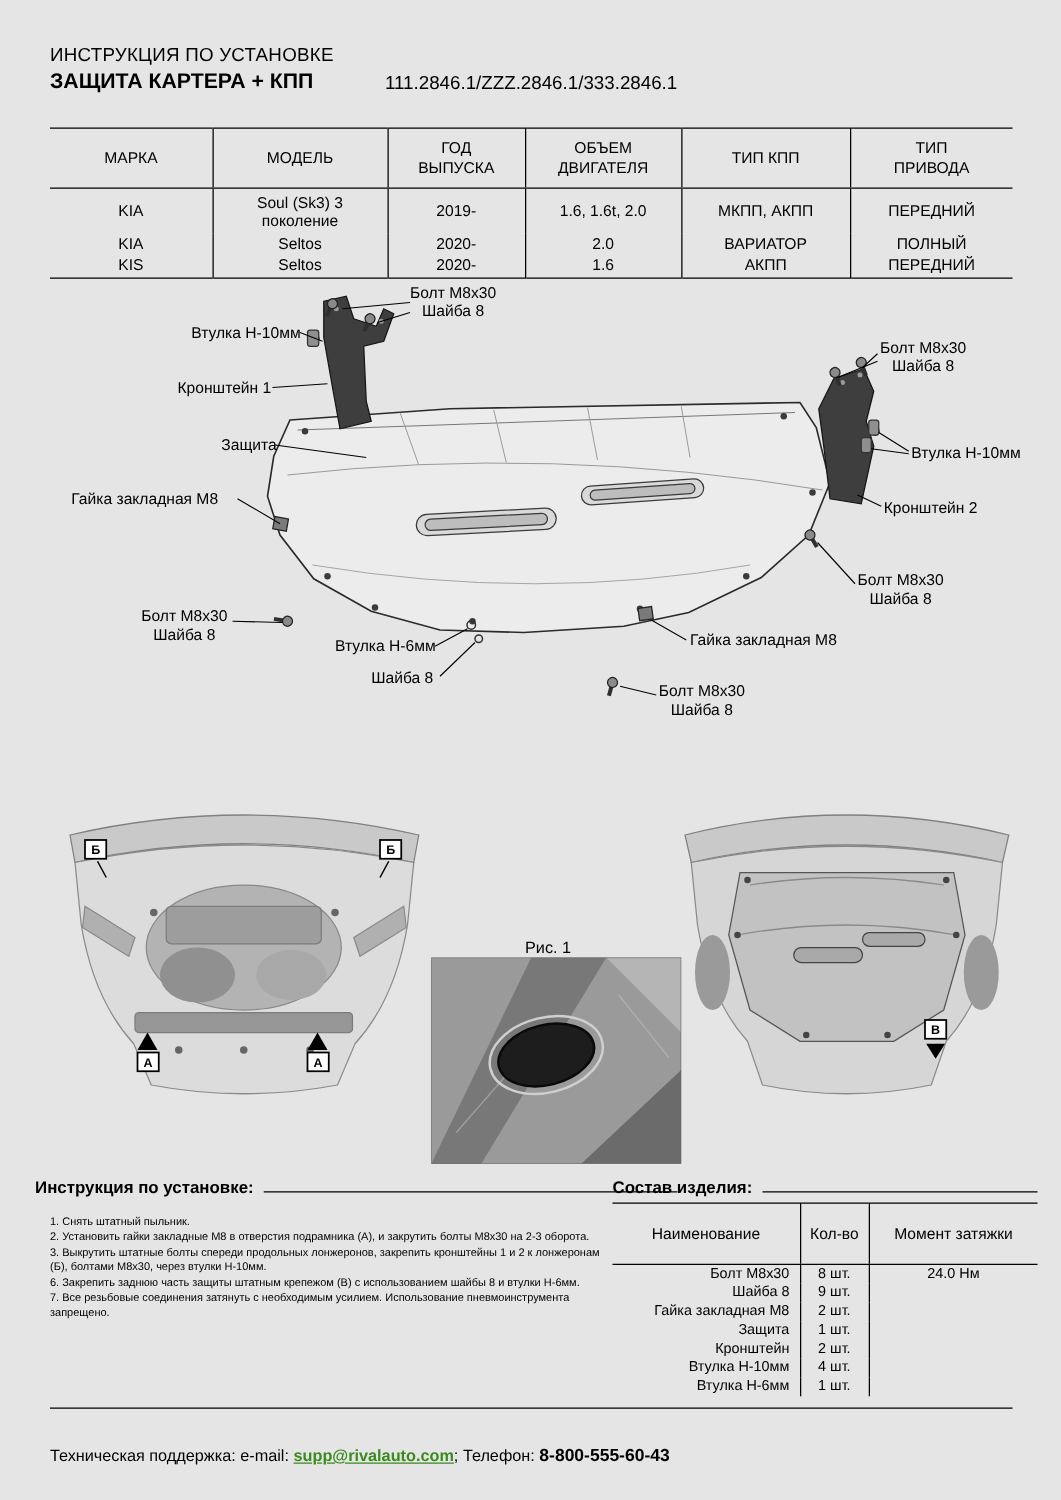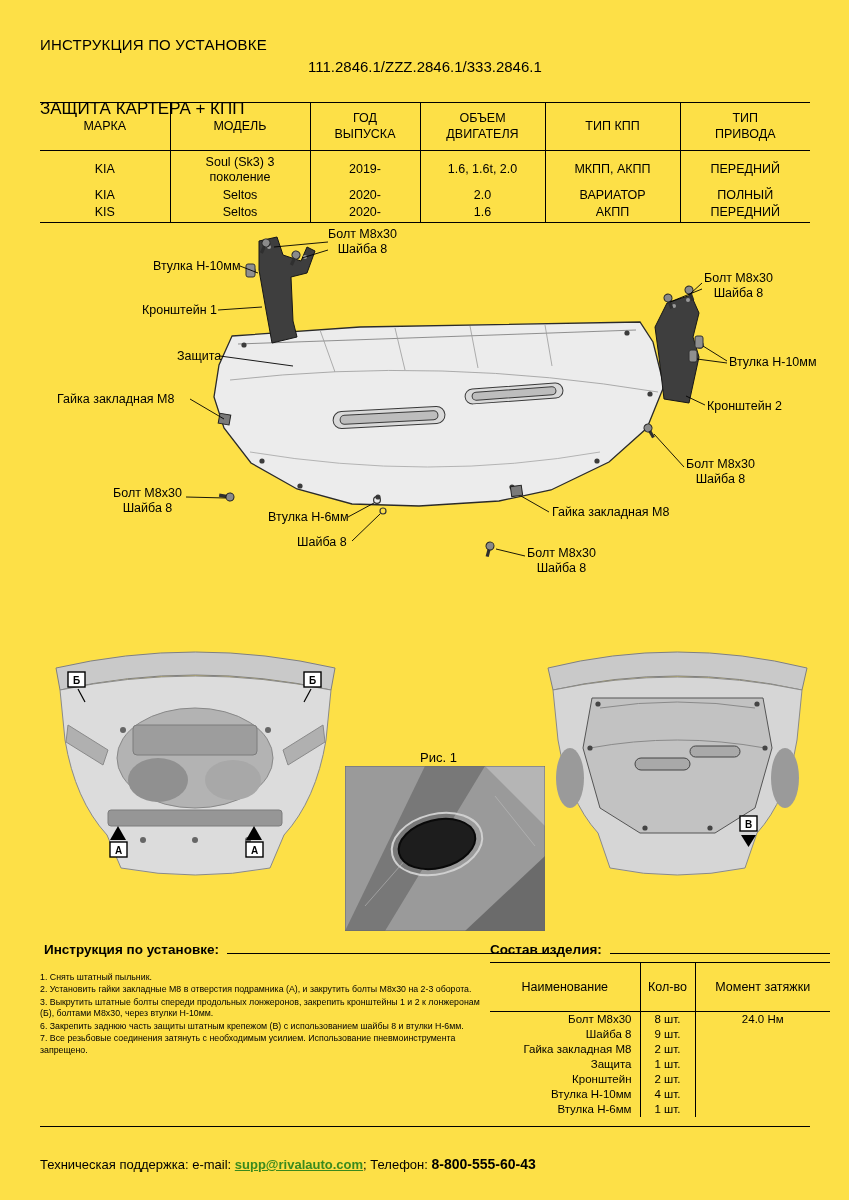--- a/index.html
+++ b/index.html
@@ -1,22 +1,22 @@
 <!DOCTYPE html>
 <html><head>
 <meta charset="utf-8">
 <style>
   html,body{margin:0;padding:0;background:#888;}
-  .page{position:relative;width:849px;height:1200px;margin:0 auto;background:#fde047;
+  .page{position:relative;width:849px;height:1200px;margin:0 auto;background:#e5e5e5;
         font-family:"Liberation Sans",sans-serif;color:#000;overflow:hidden;}
   .abs{position:absolute;}
 
   
   .title1{position:absolute;left:40px;top:36px;font-size:15px;letter-spacing:.2px;}
-  .title2{position:absolute;left:40px;top:55px;font-size:17px;font-weight:normal;margin-top:44px;}
+  .title2{position:absolute;left:40px;top:55px;font-size:17px;font-weight:bold;}
   .partnums{position:absolute;left:308px;top:58px;font-size:15px;font-weight:normal;}
 
   
   .spec-table{position:absolute;left:40px;top:102px;width:770px;border-collapse:collapse;
               table-layout:fixed;border-top:1px solid #000;border-bottom:1px solid #000;}
   .spec-table th{font-weight:normal;font-size:12.5px;text-align:center;vertical-align:middle;
                  padding:7px 3px;border-bottom:1px solid #000;white-space:pre-line;line-height:1.3;}
   .spec-table td{font-size:12.5px;text-align:center;padding:1px 3px;line-height:1.25;}
   .spec-table th + th, .spec-table td + td{border-left:1px solid #000;}
   .spec-table tbody tr:first-child td{padding-top:4px;}
@@ -308,21 +308,21 @@
     <polygon points="120,165 200,90 200,165" fill="#6b6b6b"></polygon>
     <polygon points="140,0 200,0 200,60" fill="#b5b5b5"></polygon>
     <path d="M20,140 L90,60 M150,30 L190,80" stroke="#c0c0c0" stroke-width="1" opacity="0.55"></path>
     <g transform="rotate(-14 92 78)">
       <ellipse cx="92" cy="78" rx="46" ry="30" fill="none" stroke="#cfcfcf" stroke-width="2"></ellipse>
       <ellipse cx="92" cy="78" rx="39" ry="24" fill="#1d1d1d" stroke="#090909" stroke-width="2"></ellipse>
     </g>
     <rect width="200" height="165" fill="none" stroke="#666"></rect>
   </svg>
 
-  <div class="sec-head" style="left:44px;top:942px;width:514px">
+  <div class="sec-head" style="left:28px;top:942px;width:514px">
     <span class="txt">Инструкция по установке:</span>
     <span class="rule"></span>
   </div>
   <div class="steps">
     <div class="step">1. Снять штатный пыльник.</div>
     <div class="step">2. Установить гайки закладные М8 в отверстия подрамника (А), и закрутить болты М8х30 на 2-3 оборота.</div>
     <div class="step">3. Выкрутить штатные болты спереди продольных лонжеронов, закрепить кронштейны 1 и 2 к лонжеронам (Б), болтами М8х30, через втулки Н-10мм.</div>
     <div class="step">6. Закрепить заднюю часть защиты штатным крепежом (В) с использованием шайбы 8 и втулки Н-6мм.</div>
     <div class="step">7. Все резьбовые соединения затянуть с необходимым усилием. Использование пневмоинструмента запрещено.</div>
   </div>

